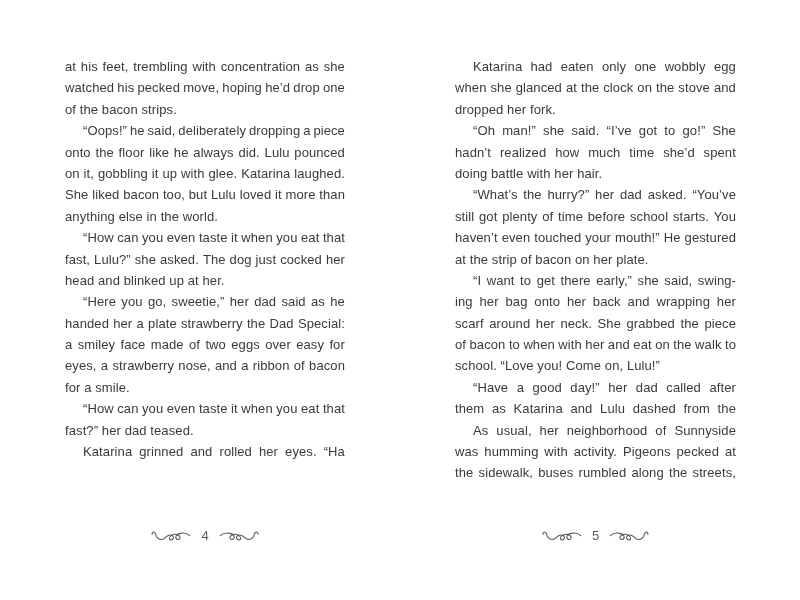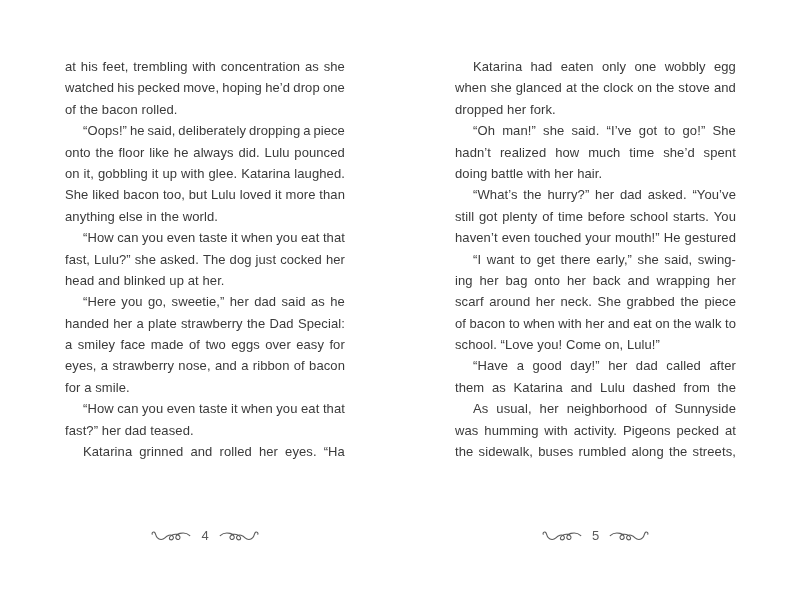--- a/index.html
+++ b/index.html
@@ -86,21 +86,21 @@
         <div class="line just">
           <span>watched</span>
           <span>his</span>
           <span>pecked</span>
           <span>move,</span>
           <span>hoping</span>
           <span>he’d</span>
           <span>drop</span>
           <span>one</span>
         </div>
-        <div class="line">of the bacon rolled.</div>
+        <div class="line">of the bacon strips.</div>
         <div class="line indent just">
           <span>“Oops!”</span>
           <span>he</span>
           <span>said,</span>
           <span>deliberately</span>
           <span>dropping</span>
           <span>a</span>
           <span>piece</span>
         </div>
         <div class="line just">
@@ -308,20 +308,21 @@
         </div>
         <div class="line just">
           <span>haven’t</span>
           <span>even</span>
           <span>touched</span>
           <span>your</span>
           <span>mouth!”</span>
           <span>He</span>
           <span>gestured</span>
         </div>
+        <div class="line">at the strip of bacon on her plate.</div>
         <div class="line indent just">
           <span>“I</span>
           <span>want</span>
           <span>to</span>
           <span>get</span>
           <span>there</span>
           <span>early,”</span>
           <span>she</span>
           <span>said,</span>
           <span>swing-</span>

